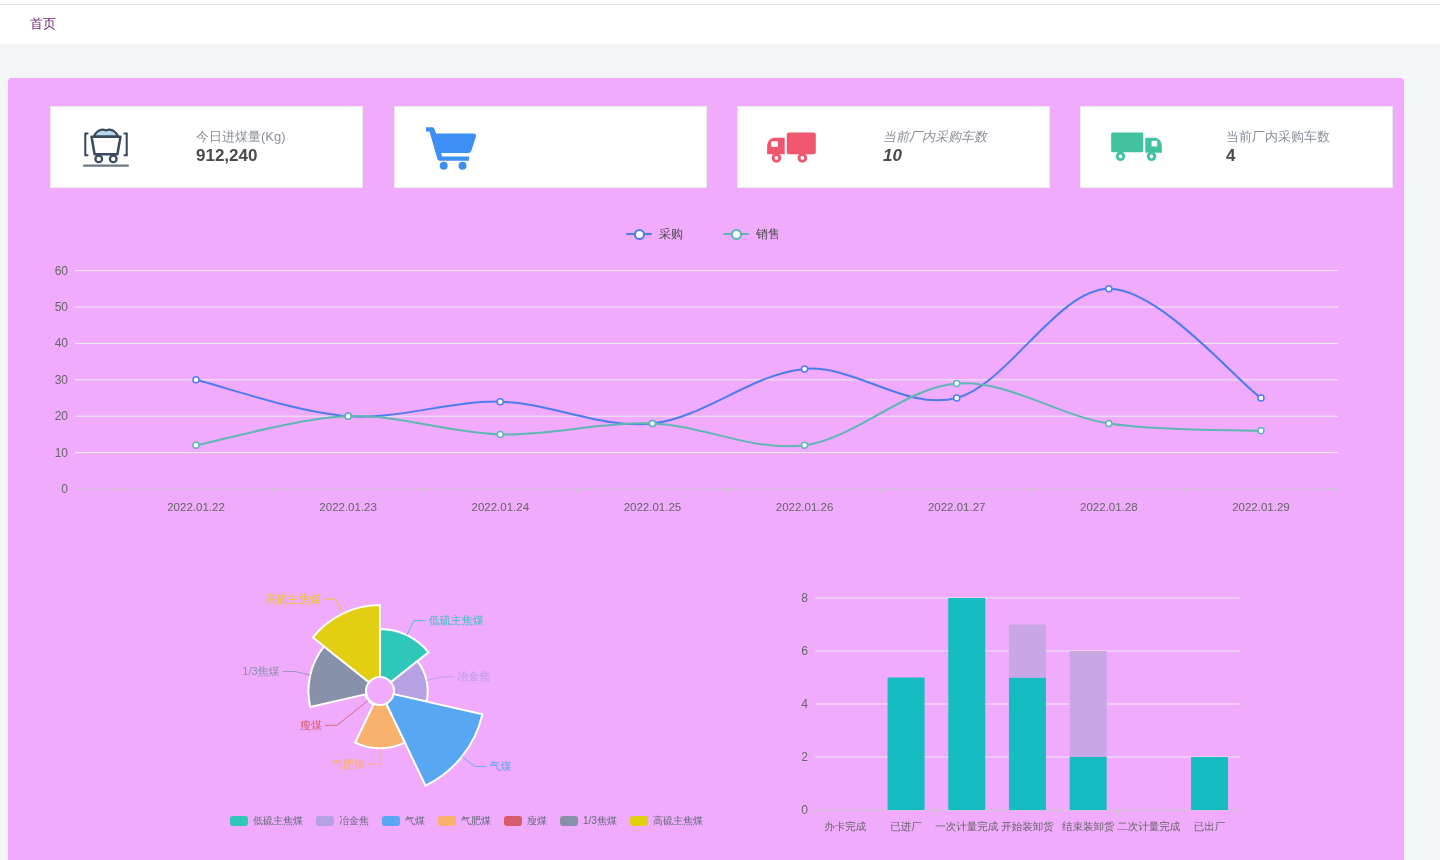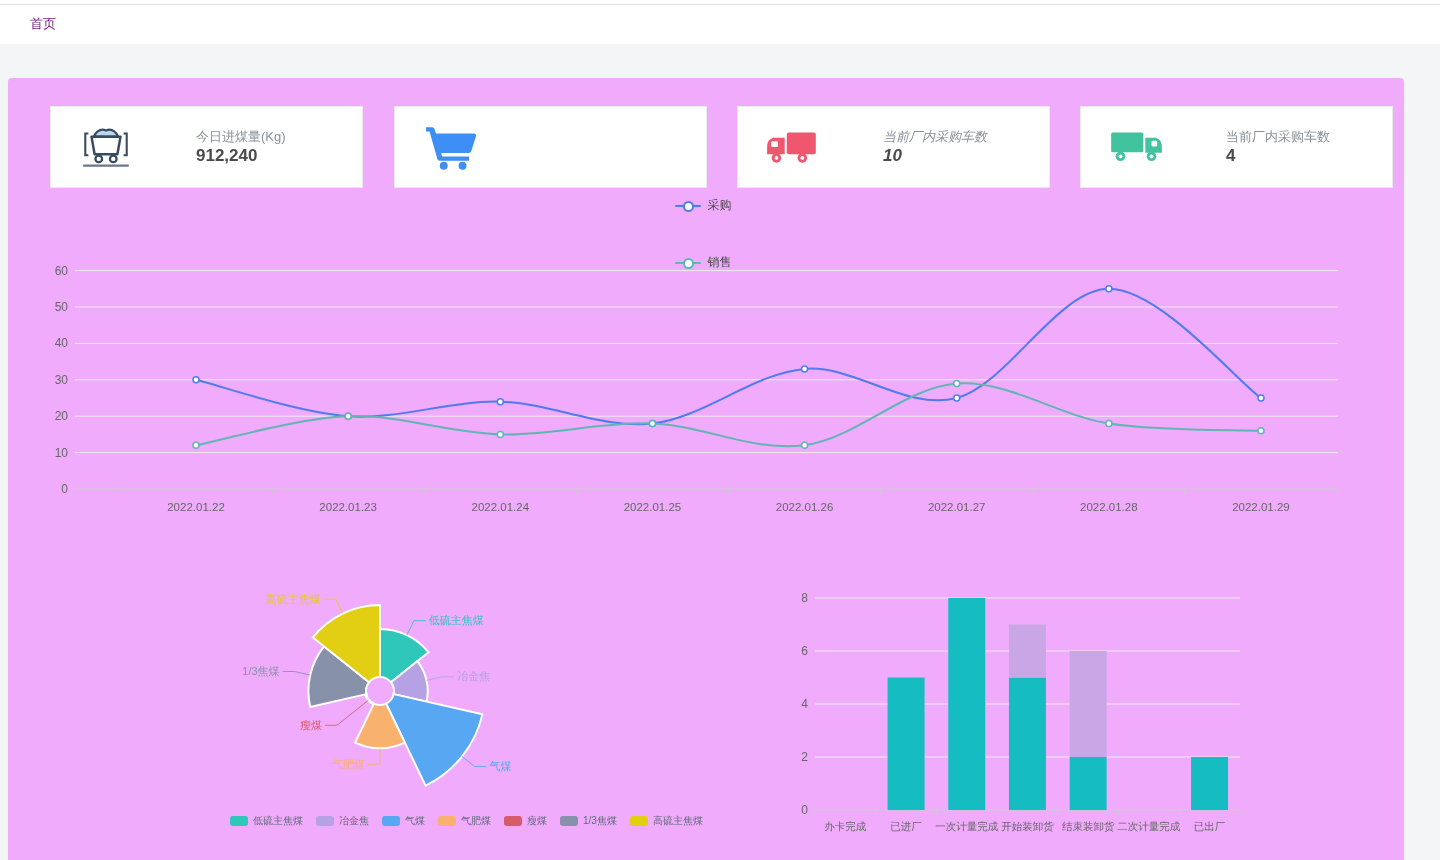--- a/index.html
+++ b/index.html
@@ -20,21 +20,21 @@
     border:1px solid #eaeaea;display:flex;align-items:center;box-sizing:border-box;
   }
   .stat-card.c1{left:42px;} .stat-card.c2{left:386px;} .stat-card.c3{left:729px;font-style:italic;} .stat-card.c4{left:1072px;}
   .card-icon{margin-left:26px;width:58px;height:48px;flex:0 0 auto;}
   .card-icon svg{width:100%;height:100%;}
   .card-text{margin-left:auto;margin-right:34px;width:132px;}
   .card-label{font-size:13px;color:#8a9099;white-space:nowrap;}
   .card-value{font-size:17px;font-weight:bold;color:#4a4a4a;}
   .line-legend{
     position:absolute;left:40px;top:146px;width:1310px;height:20px;
-    display:flex;justify-content:center;gap:40px;align-items:center;flex-direction:column;
+    display:flex;justify-content:center;gap:40px;align-items:center;
   }
   .lg-item{display:flex;align-items:center;gap:7px;cursor:pointer;}
   .lg-mark{position:relative;width:26px;height:2px;border-radius:1px;}
   .lg-dot{position:absolute;left:8px;top:-4px;width:7px;height:7px;border-radius:50%;background:#fff;border:2px solid;}
   .lg-label{font-size:12px;color:#4a4a4a;}
   .line-chart-svg{position:absolute;left:40px;top:178px;}
   .pie-chart-svg{position:absolute;left:150px;top:500px;}
   .pie-legend{
     position:absolute;left:222px;top:736px;display:flex;gap:13px;align-items:center;
   }

